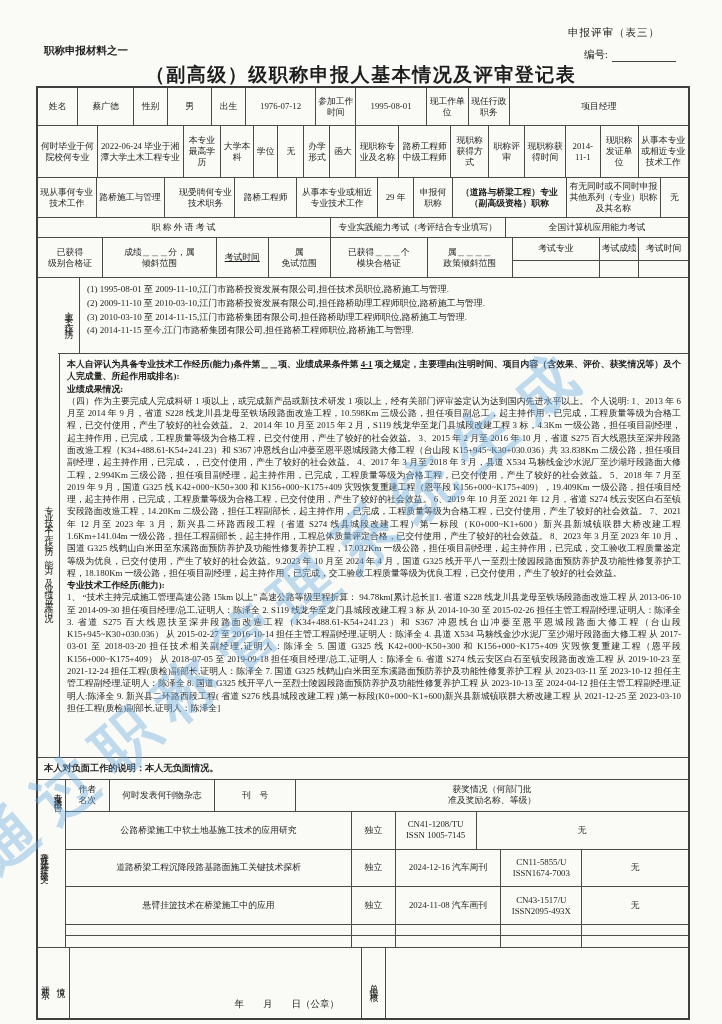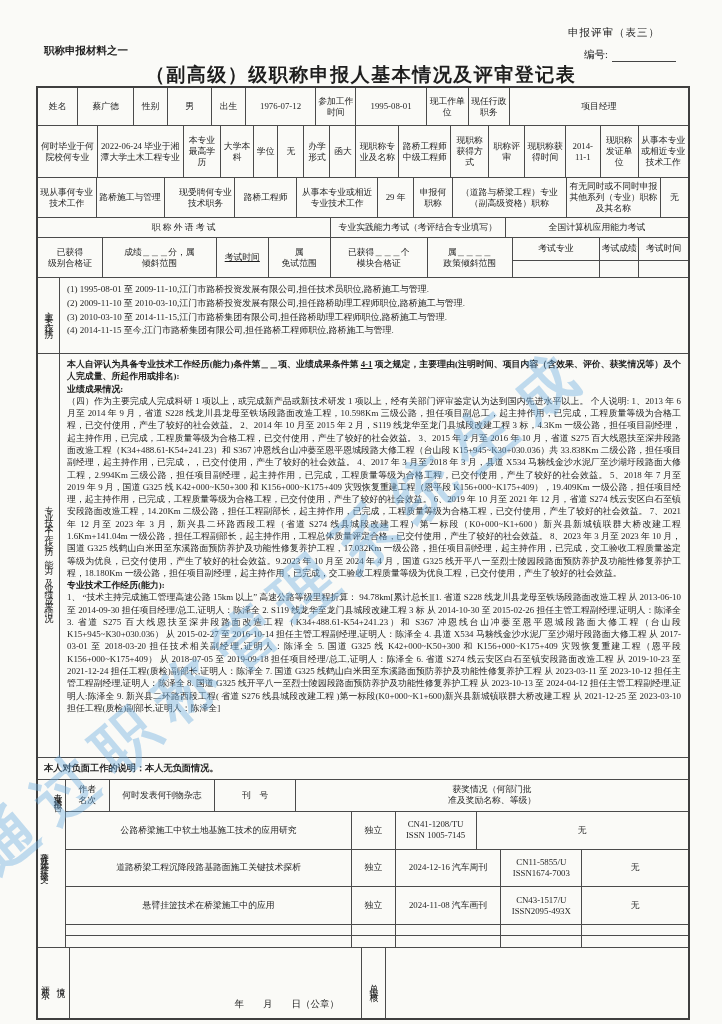--- a/index.html
+++ b/index.html
@@ -100,21 +100,21 @@
   </div>
 
   <div class="row" style="height:40px;">
     <div class="cell" style="flex:0 0 9.0%;">现从事何专业技术工作</div>
     <div class="cell" style="flex:0 0 10.5%;">路桥施工与管理</div>
     <div class="cell" style="flex:0 0 9.0%;margin-left:12px;">现受聘何专业技术职务</div>
     <div class="cell" style="flex:0 0 9.5%;">路桥工程师</div>
     <div class="cell" style="flex:0 0 12.5%;">从事本专业或相近专业技术工作</div>
     <div class="cell" style="flex:0 0 5.5%;">29 年</div>
     <div class="cell" style="flex:0 0 6.0%;">申报何职称</div>
-    <div class="cell pre" style="flex:0 0 17.5%;">（道路与桥梁工程）专业
+    <div class="cell pre" style="flex:0 0 17.5%;font-weight:bold;">（道路与桥梁工程）专业
 （副高级资格）职称</div>
     <div class="cell" style="flex:0 0 14.5%;">有无同时或不同时申报其他系列（专业）职称及其名称</div>
     <div class="cell" style="flex:1;">无</div>
   </div>
 
   <div class="row" style="height:20px;">
     <div class="cell" style="flex:0 0 45%;">职  称  外  语  考  试</div>
     <div class="cell" style="flex:1;">专业实践能力考试（考评结合专业填写）</div>
     <div class="cell" style="flex:0 0 28%;">全国计算机应用能力考试</div>
   </div>
@@ -138,21 +138,21 @@
     <div class="cell split-cell" style="flex:0 0 6%;">
       <div class="sub-top">考试成绩</div>
       <div class="sub-bot"></div>
     </div>
     <div class="cell split-cell" style="flex:1;">
       <div class="sub-top">考试时间</div>
       <div class="sub-bot"></div>
     </div>
   </div>
 
-  <div class="row" style="height:76px;">
+  <div class="row" style="height:76px;margin-left:20px;">
     <div class="vlabel" style="flex:0 0 22px;letter-spacing:4px;">主要工作经历</div>
     <div class="text-block" style="text-align:left;">
       <div class="work-line">(1) 1995-08-01 至 2009-11-10,江门市路桥投资发展有限公司,担任技术员职位,路桥施工与管理.</div>
       <div class="work-line">(2) 2009-11-10 至 2010-03-10,江门市路桥投资发展有限公司,担任路桥助理工程师职位,路桥施工与管理.</div>
       <div class="work-line">(3) 2010-03-10 至 2014-11-15,江门市路桥集团有限公司,担任路桥助理工程师职位,路桥施工与管理.</div>
       <div class="work-line">(4) 2014-11-15 至今,江门市路桥集团有限公司,担任路桥工程师职位,路桥施工与管理.</div>
     </div>
   </div>
 
   <div class="row" style="height:404px;">

